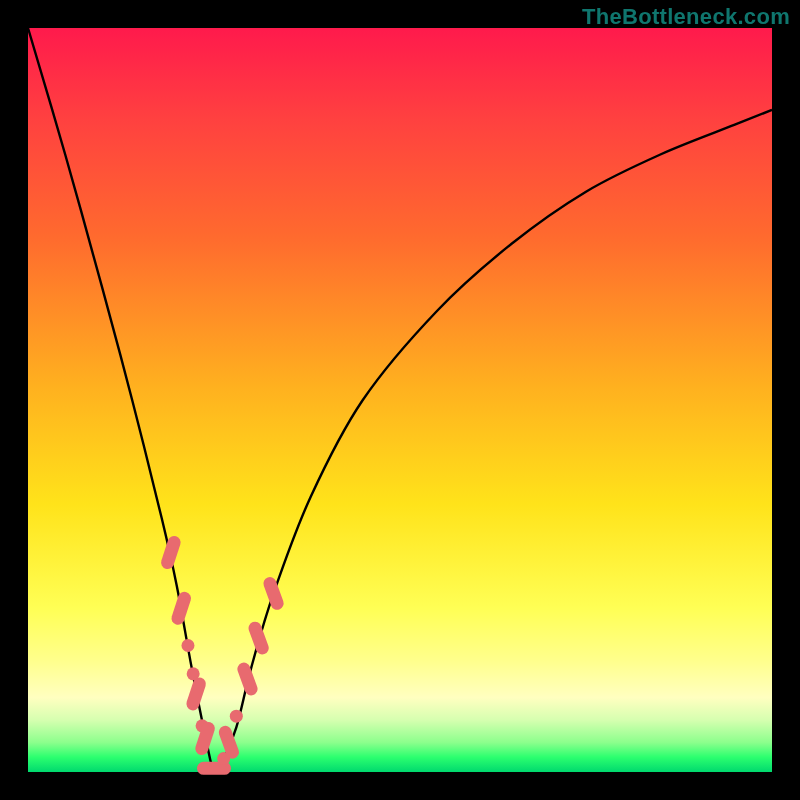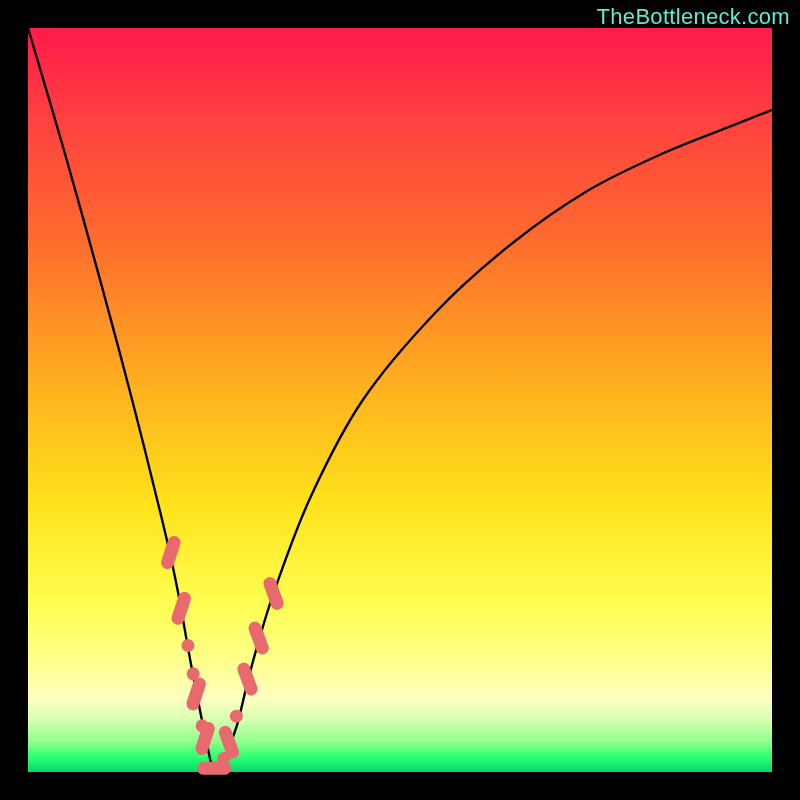--- a/index.html
+++ b/index.html
@@ -39,23 +39,23 @@
       #d6ffb0 93%,
       #8dff8d 96%,
       #2cff6f 98%,
       #00d96e 100%
     );
   }
   .watermark {
     position: absolute;
     top: 4px;
     right: 10px;
-    color: #5eead4;
+    color: #0f766e;
     font-size: 22px;
-    font-weight: 400;
+    font-weight: 700;
     letter-spacing: 0.3px;
   }
   svg.curve {
     position: absolute;
     top: 0;
     left: 0;
     width: 744px;
     height: 744px;
     overflow: visible;
   }

